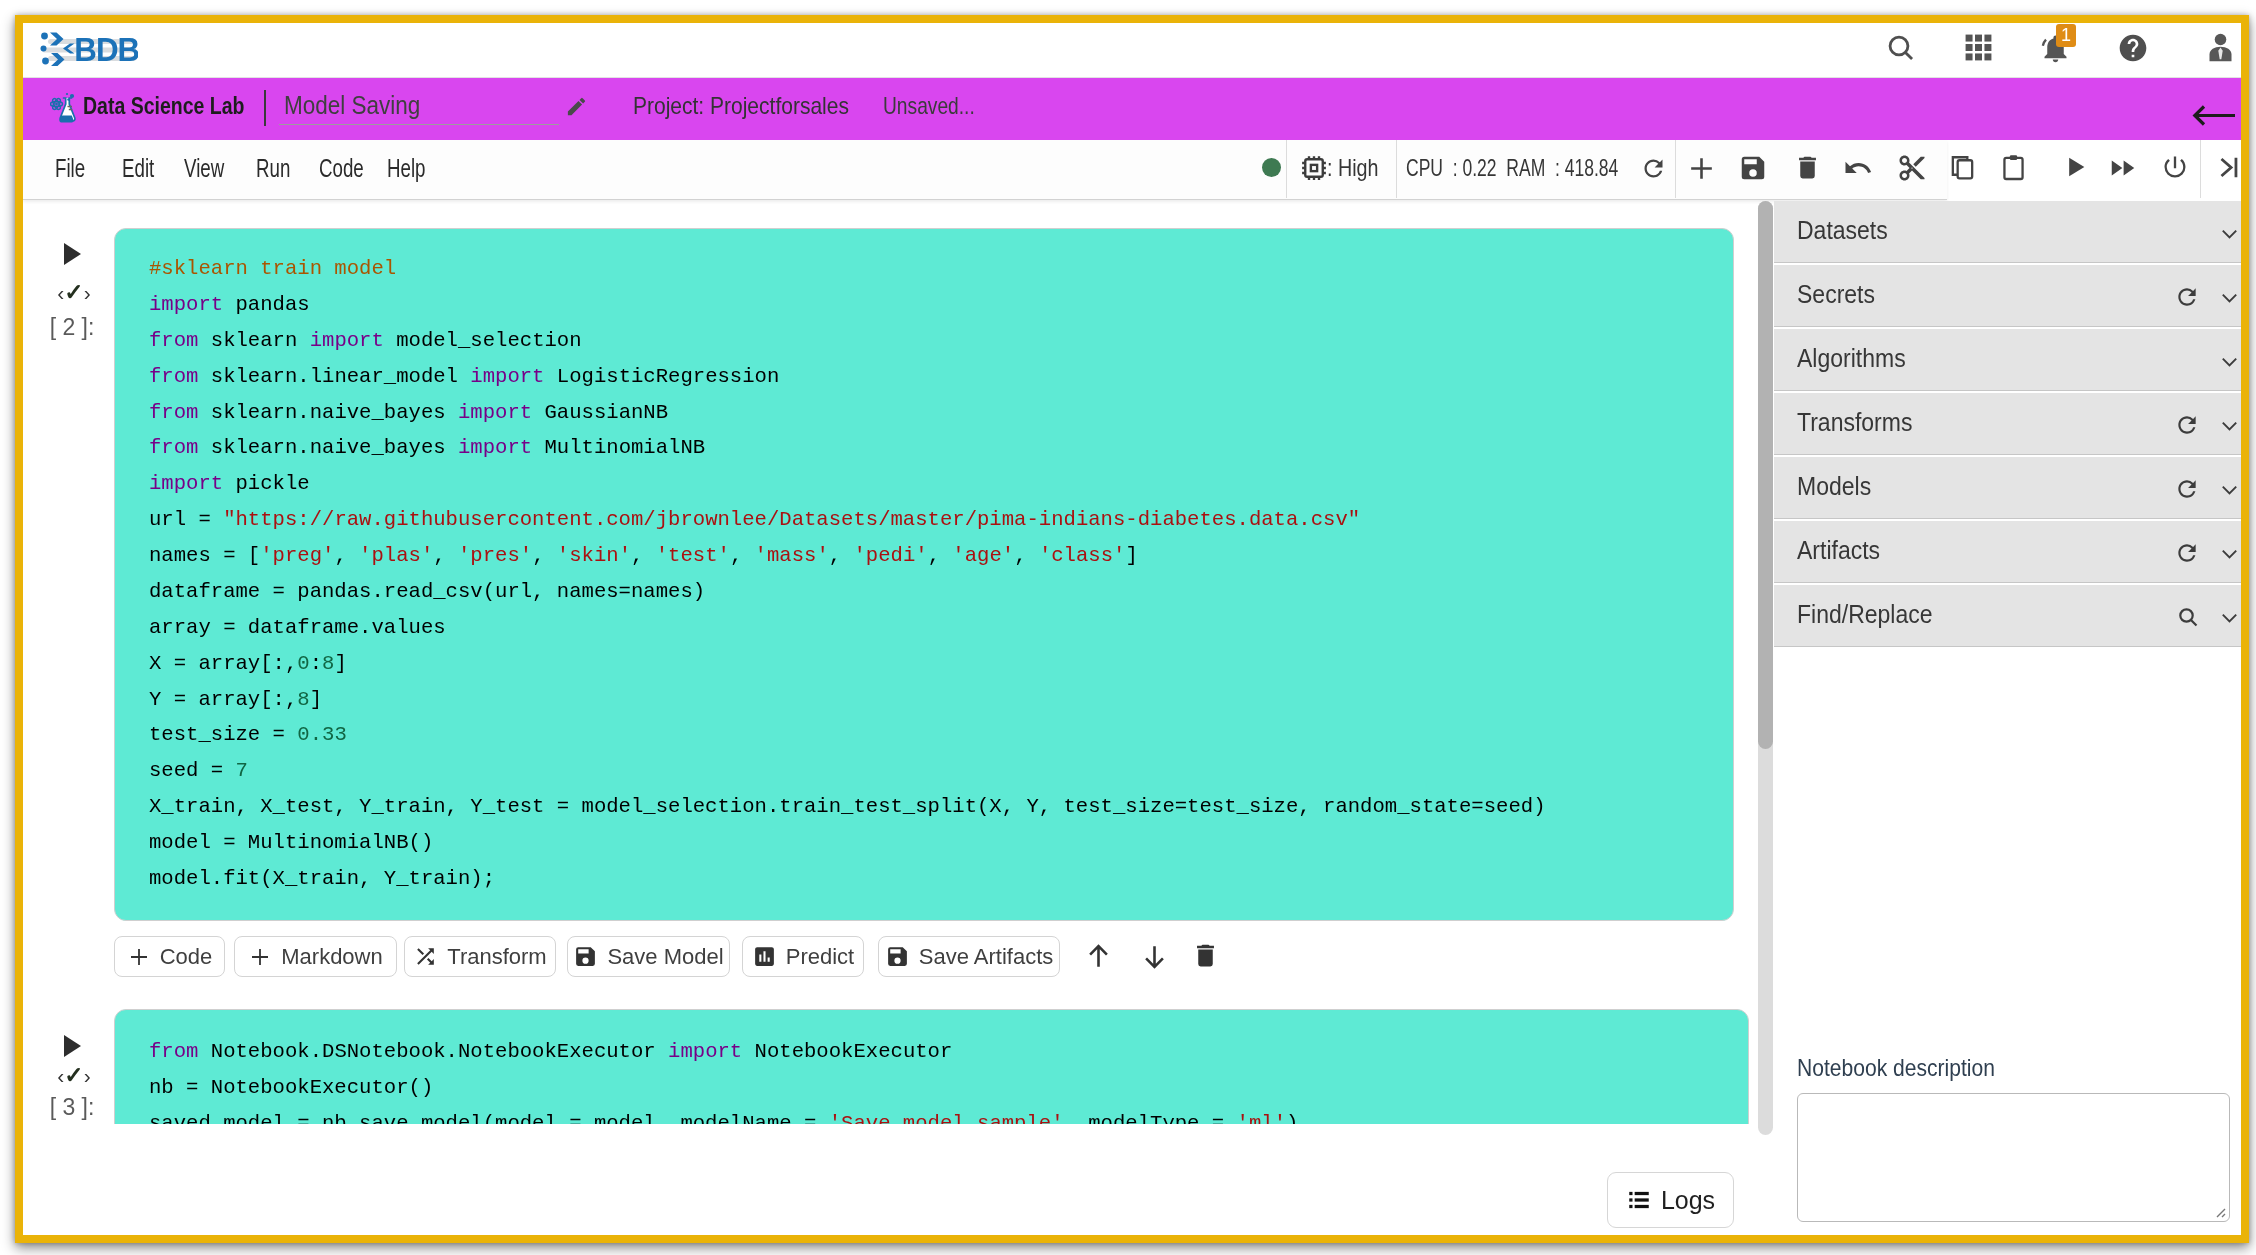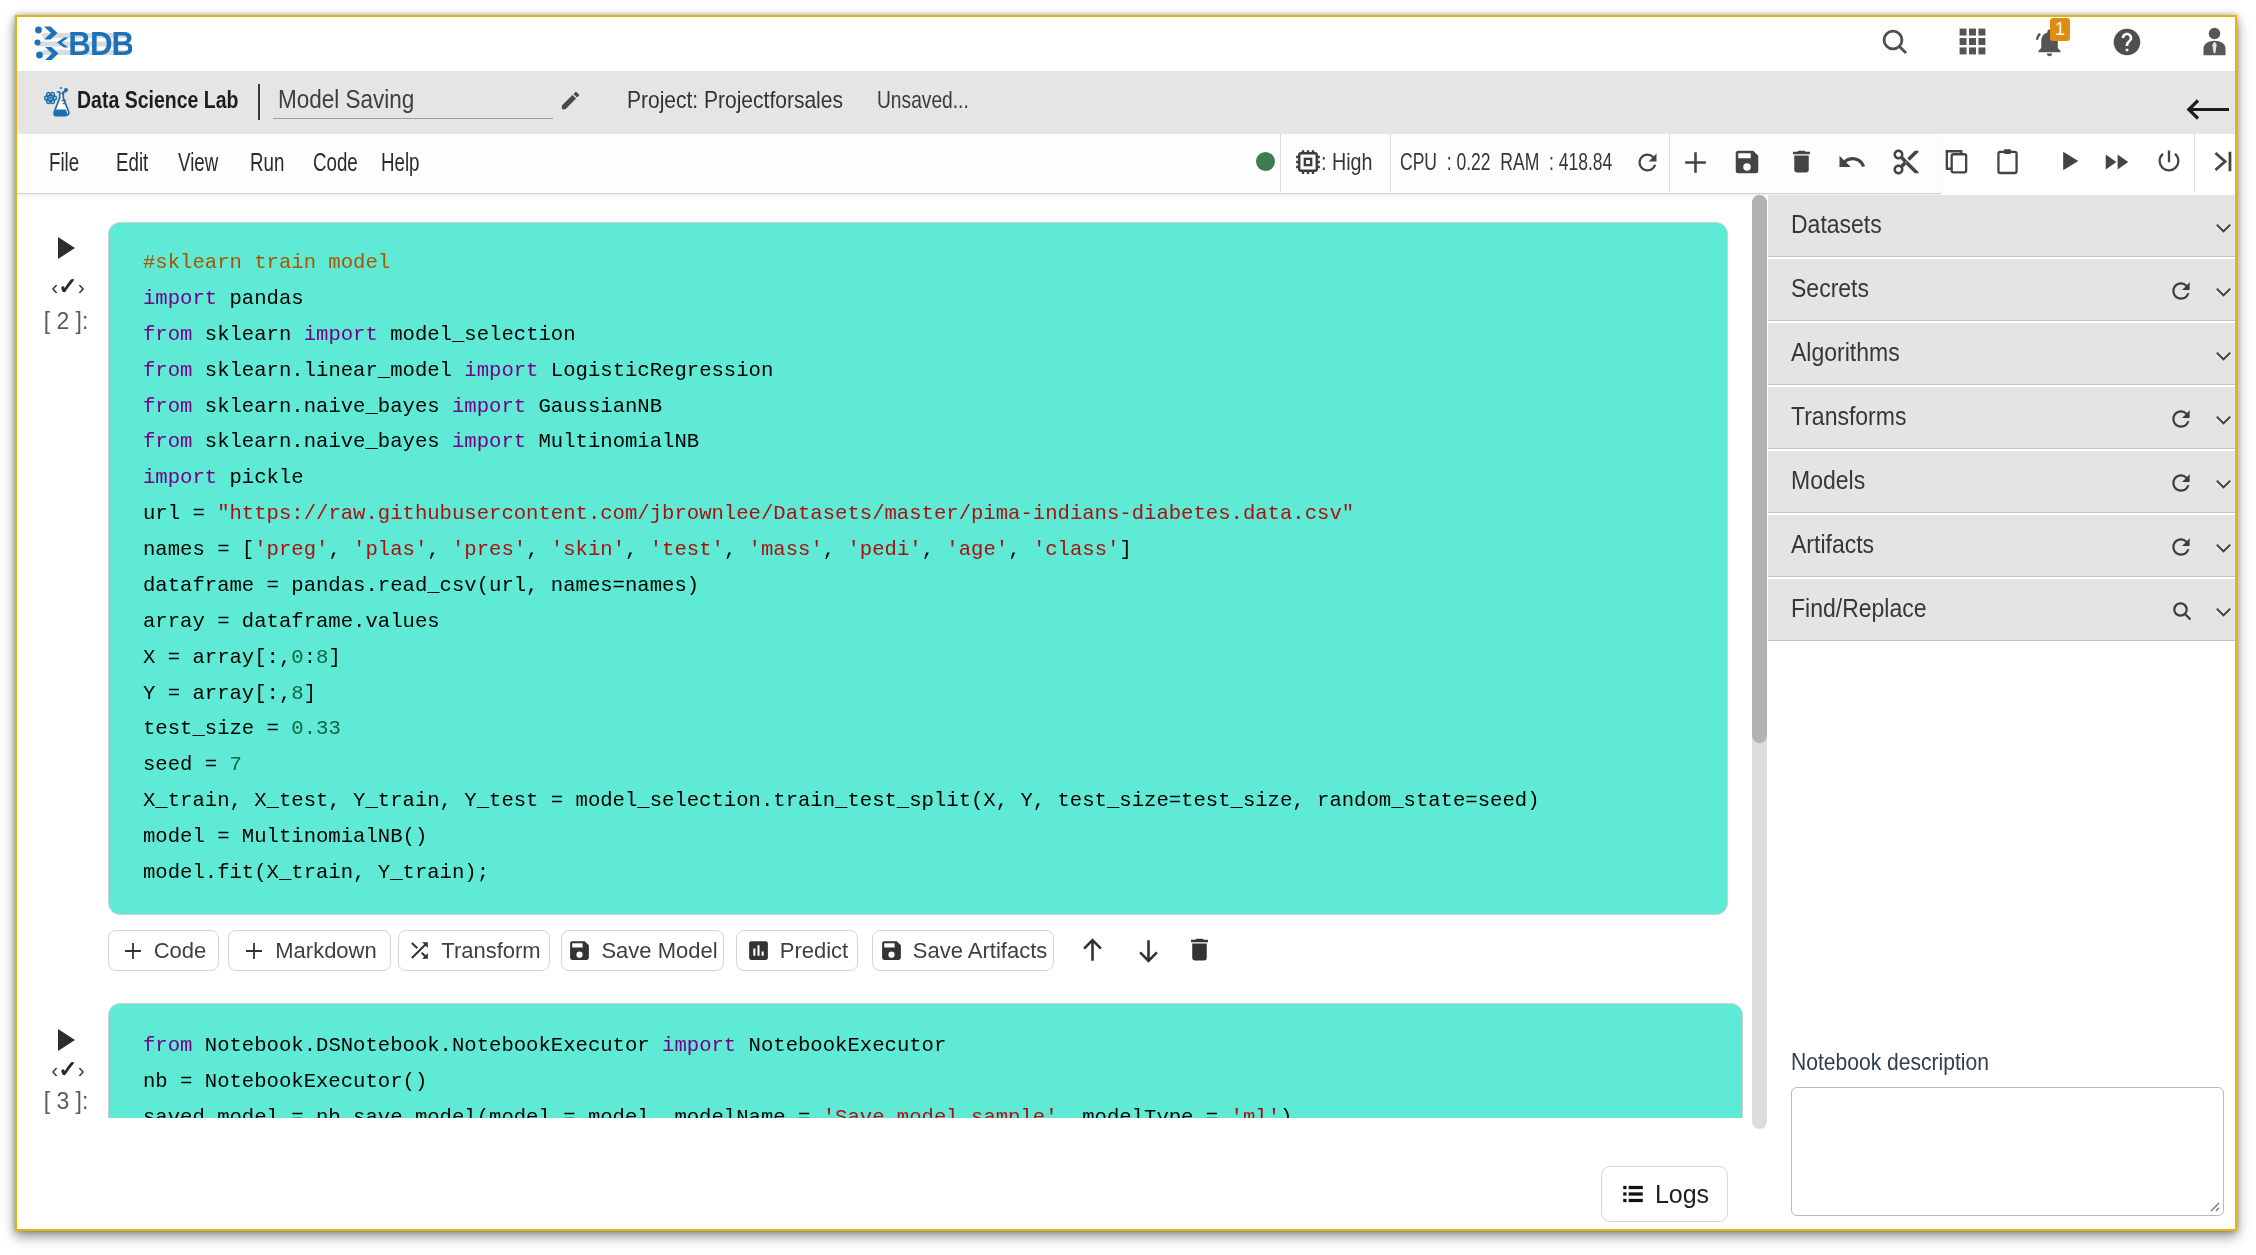--- a/index.html
+++ b/index.html
@@ -1,22 +1,22 @@
 <!DOCTYPE html>
 <html><head>
 <meta charset="utf-8">
 <style>
 html,body{margin:0;padding:0;}
 body{width:2256px;height:1255px;position:relative;overflow:hidden;background:#fff;
   font-family:"Liberation Sans",sans-serif;}
 #win{position:absolute;left:15px;top:15px;width:2218px;height:1212px;overflow:hidden;
-  border:2px solid #eab308;background:#fff;box-shadow:0 5px 12px rgba(0,0,0,.45),0 0 5px rgba(0,0,0,.25);}
+  border:8px solid #eab308;background:#fff;box-shadow:0 5px 12px rgba(0,0,0,.45),0 0 5px rgba(0,0,0,.25);}
 .abs{position:absolute;}
 #hdr{left:0;top:0;width:2218px;height:54px;background:#fff;border-bottom:1px solid #e2e2e2;}
-#bar2{left:0;top:55px;width:2218px;height:62px;background:#e5e5e5;}
+#bar2{left:0;top:55px;width:2218px;height:62px;background:#d946ef;}
 #menu{left:0;top:117px;width:1924px;height:59px;background:#fdfdfd;border-bottom:1px solid #d2d2d2;box-shadow:0 2px 3px rgba(0,0,0,.07);}
 .mitem{position:absolute;top:13px;font-size:26px;color:#2b2b2b;transform:scaleX(.72);transform-origin:0 50%;}
 .vdiv{position:absolute;top:0;width:1px;height:58px;background:#dcdcdc;}
 .ticon{position:absolute;top:13px;}
 .cell{position:absolute;background:#5eead4;border:1px solid #cfcfcf;border-radius:12px;overflow:hidden;}
 pre.code{position:absolute;margin:0;font-family:"Liberation Mono",monospace;font-size:20.6px;line-height:35.88px;color:#000;}
 .kw{color:#770088;}
 .st{color:#aa1111;}
 .cm{color:#aa5500;}
 .nu{color:#116644;}

